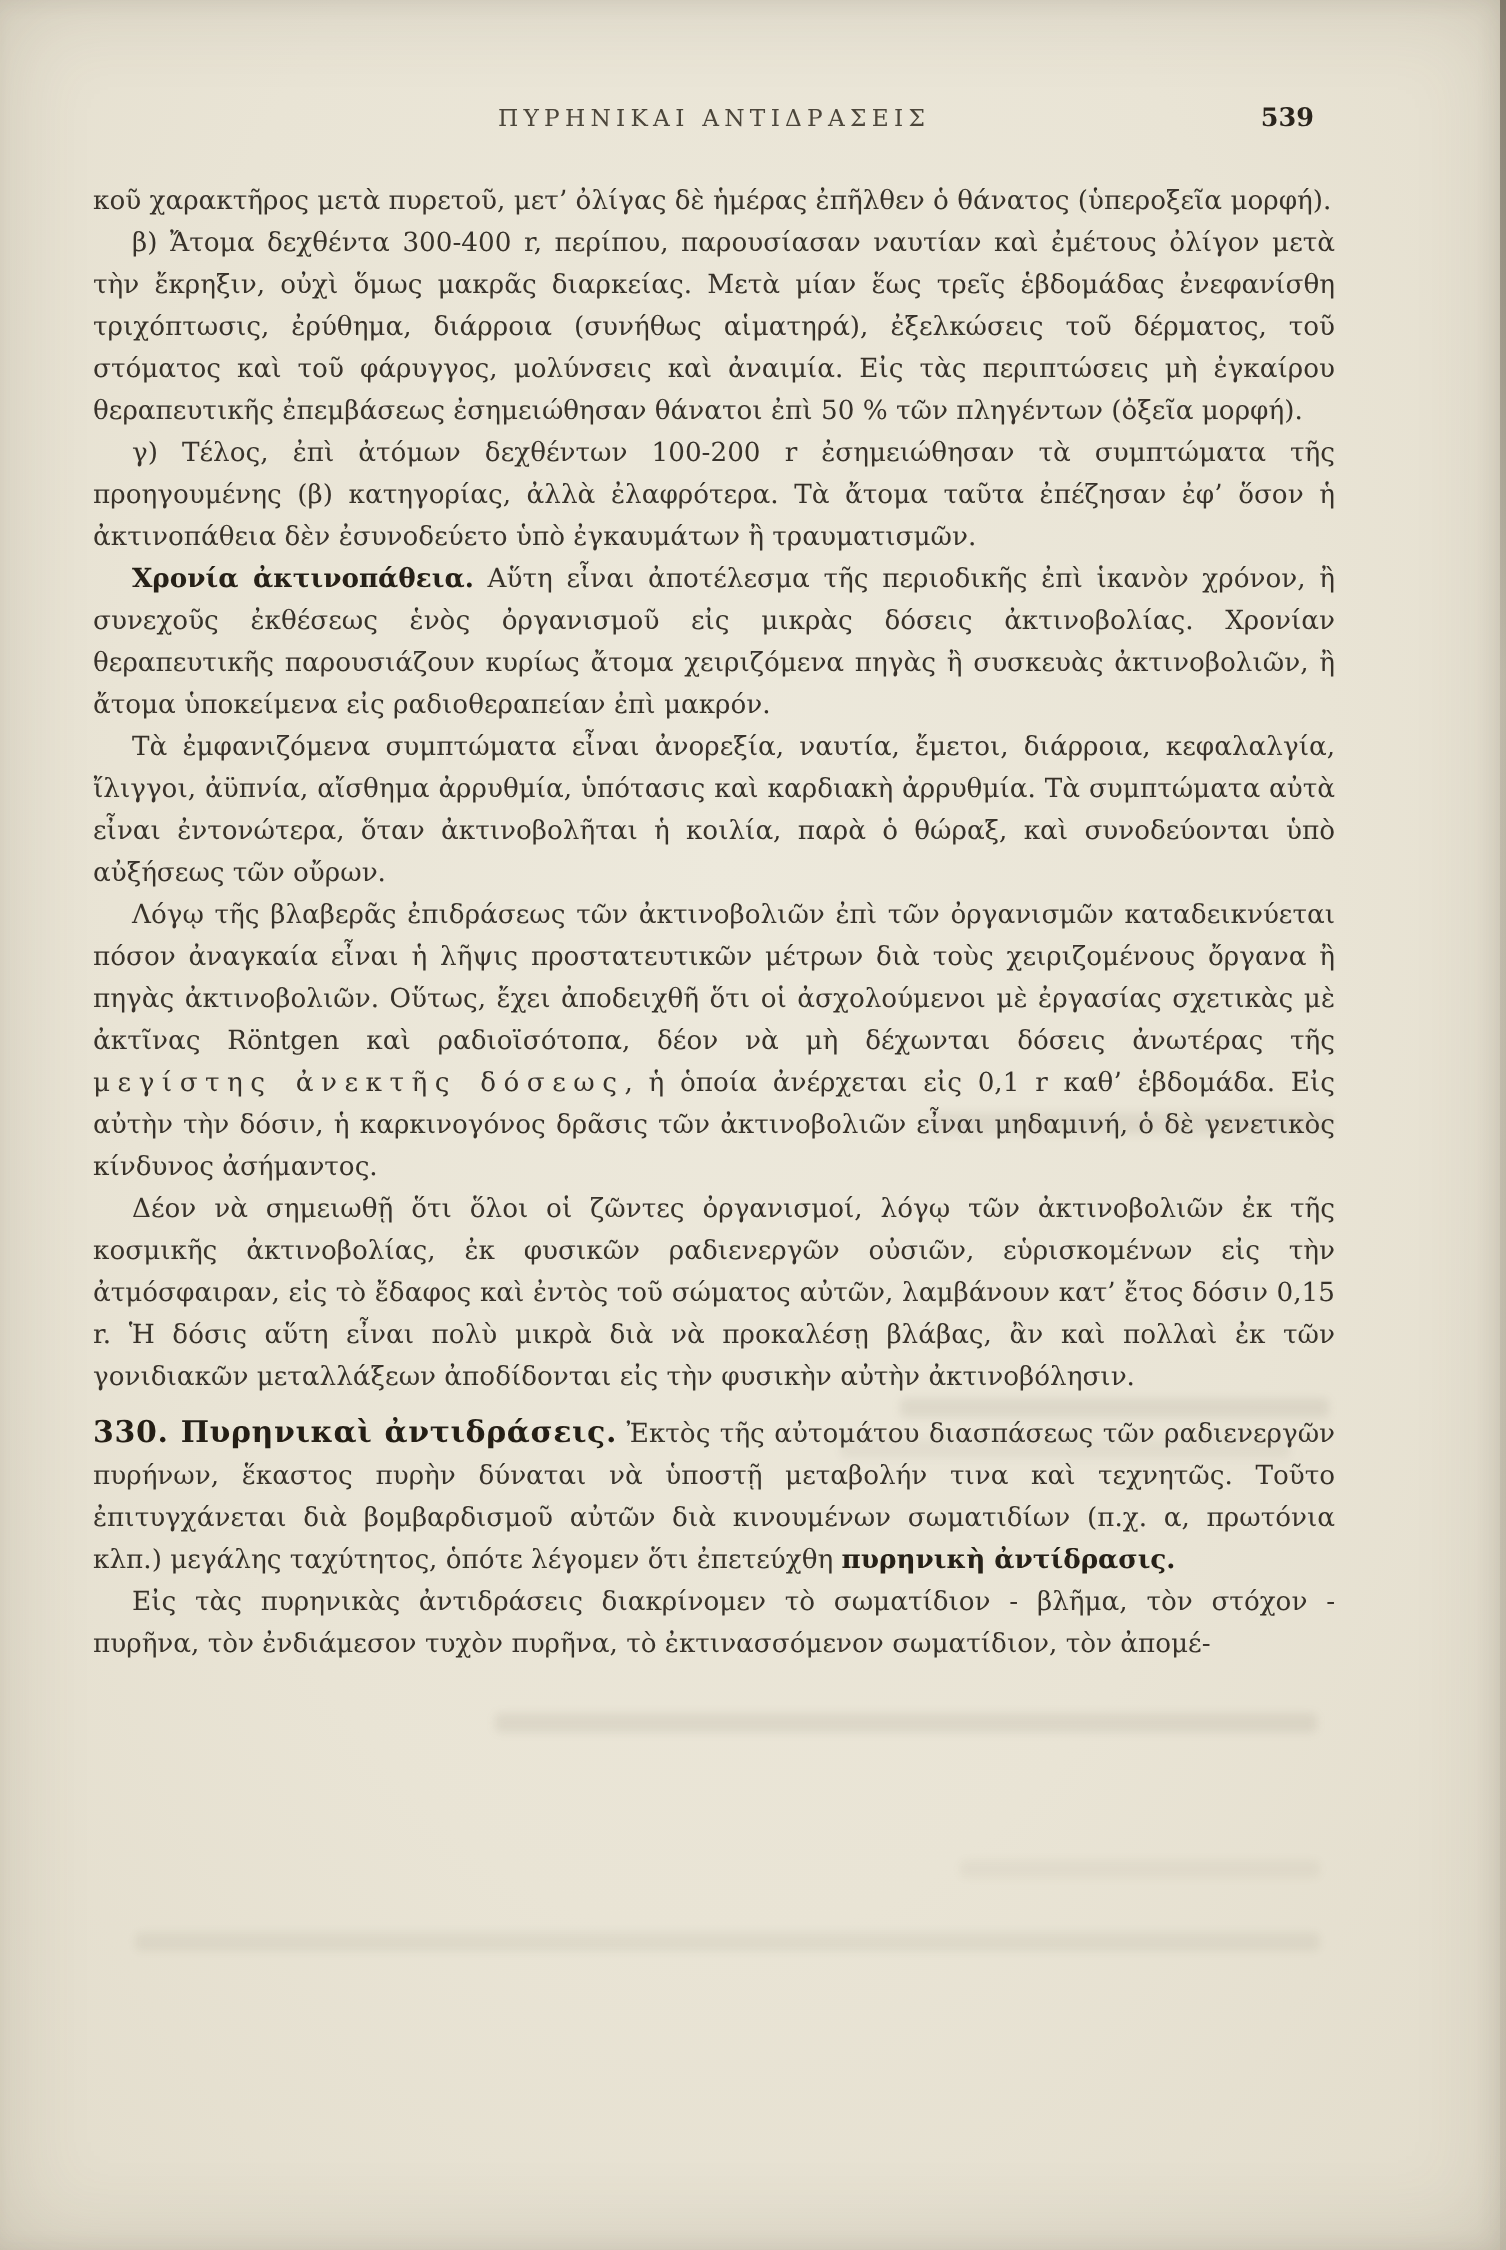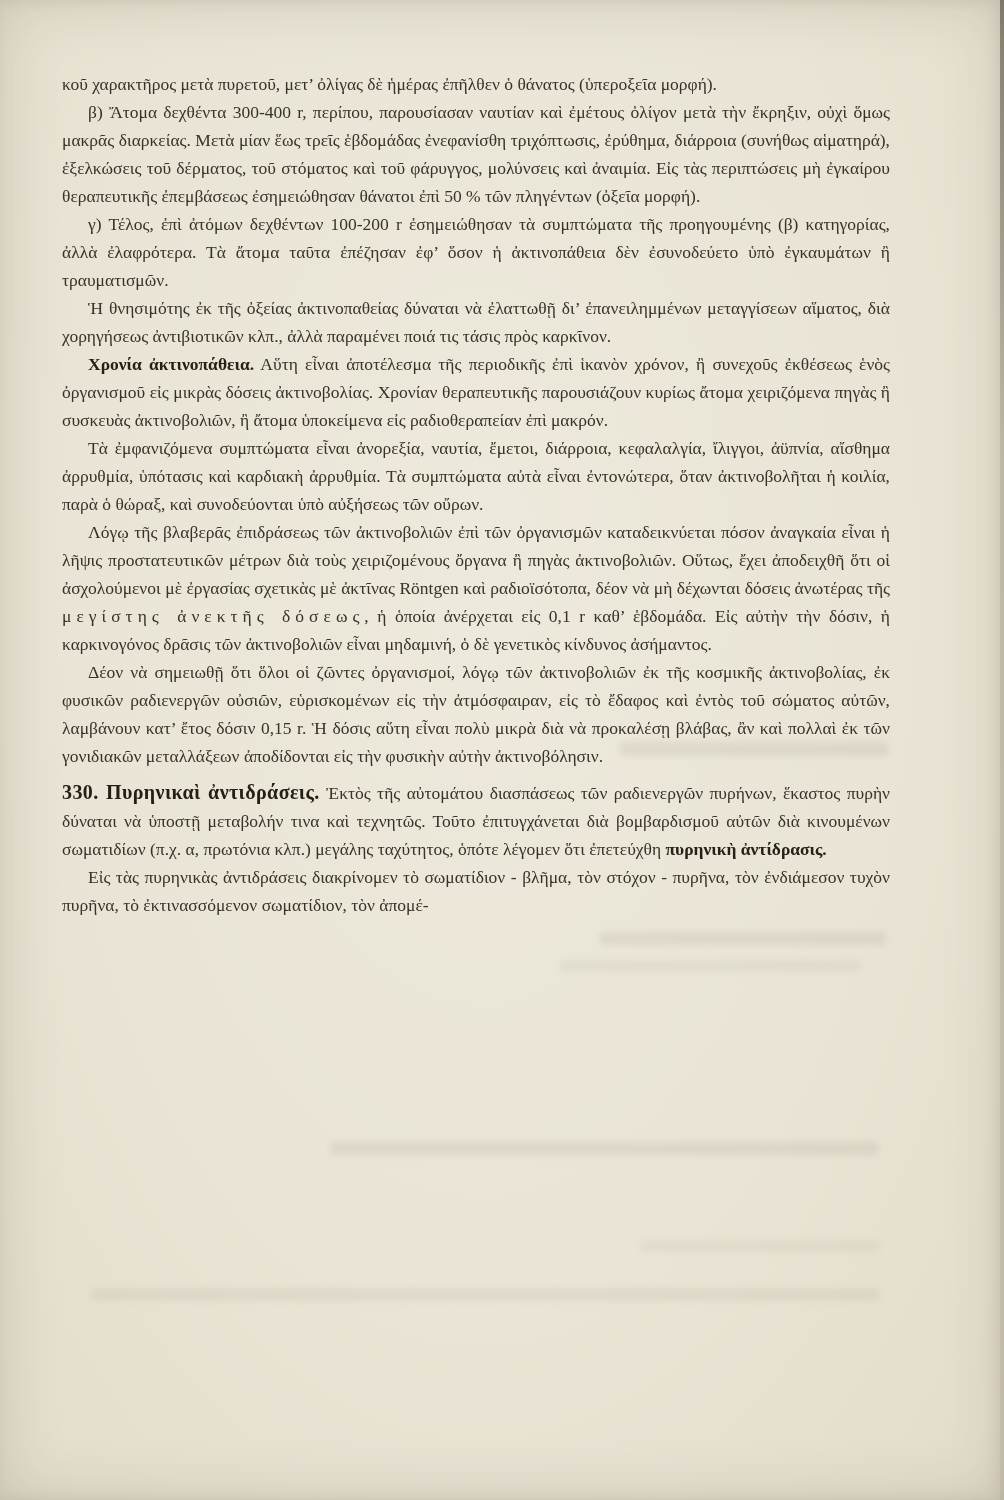--- a/index.html
+++ b/index.html
@@ -50,21 +50,20 @@
     font-size: 17px;
     font-weight: bold;
     color: #2b251d;
   }
   .body p {
     margin: 0;
     text-align: justify;
     font-size: 17.5px;
     line-height: 28px;
     color: #38322a;
-    font-family: Liberation Serif, serif;
   }
   .body p.indent { text-indent: 26px; }
   .body p.section { margin-top: 8px; }
   .run-bold { font-weight: bold; color: #262017; }
   .run-spaced { letter-spacing: 5px; }
   .run-heading {
     font-weight: bold;
     font-size: 20px;
     color: #241e15;
     letter-spacing: 0.4px;
@@ -89,25 +88,28 @@
 
 <div class="page">
   <div class="artifact a1"></div>
   <div class="artifact a2"></div>
   <div class="artifact a3"></div>
   <div class="artifact a4"></div>
   <div class="artifact a5"></div>
   <div class="artifact a6"></div>
 
   <div class="content">
+    <div class="header">
+      <span class="running-title">ΠΥΡΗΝΙΚΑΙ ΑΝΤΙΔΡΑΣΕΙΣ</span>
+      <span class="page-number">539</span>
+    </div>
     <div class="body">
         <p class=""><span>κοῦ χαρακτῆρος μετὰ πυρετοῦ, μετ’ ὀλίγας δὲ ἡμέρας ἐπῆλθεν ὁ θάνατος (ὑπεροξεῖα μορφή).</span></p>
         <p class="indent "><span>β) Ἄτομα δεχθέντα 300-400 r, περίπου, παρουσίασαν ναυτίαν καὶ ἐμέτους ὀλίγον μετὰ τὴν ἔκρηξιν, οὐχὶ ὅμως μακρᾶς διαρκείας. Μετὰ μίαν ἕως τρεῖς ἑβδομάδας ἐνεφανίσθη τριχόπτωσις, ἐρύθημα, διάρροια (συνήθως αἱματηρά), ἐξελκώσεις τοῦ δέρματος, τοῦ στόματος καὶ τοῦ φάρυγγος, μολύνσεις καὶ ἀναιμία. Εἰς τὰς περιπτώσεις μὴ ἐγκαίρου θεραπευτικῆς ἐπεμβάσεως ἐσημειώθησαν θάνατοι ἐπὶ 50 % τῶν πληγέντων (ὀξεῖα μορφή).</span></p>
         <p class="indent "><span>γ) Τέλος, ἐπὶ ἀτόμων δεχθέντων 100-200 r ἐσημειώθησαν τὰ συμπτώματα τῆς προηγουμένης (β) κατηγορίας, ἀλλὰ ἐλαφρότερα. Τὰ ἄτομα ταῦτα ἐπέζησαν ἐφ’ ὅσον ἡ ἀκτινοπάθεια δὲν ἐσυνοδεύετο ὑπὸ ἐγκαυμάτων ἢ τραυματισμῶν.</span></p>
-        <p class="indent "><span>Ἡ θνησιμότης ἐκ τῆς ὀξείας ἀκτινοπαθείας δύναται νὰ ἐλαττωθῇ δι’ ἐπανειλημμένων μεταγγίσεων αἵματος, διὰ χορηγήσεως ἀντιβιοτικῶν κλπ., ἀλλὰ παραμένει ποιά τις τάσις πρὸς καρκῖνον.</span></p>
         <p class="indent "><span class="run-bold">Χρονία ἀκτινοπάθεια.</span><span> Αὕτη εἶναι ἀποτέλεσμα τῆς περιοδικῆς ἐπὶ ἱκανὸν χρόνον, ἢ συνεχοῦς ἐκθέσεως ἑνὸς ὀργανισμοῦ εἰς μικρὰς δόσεις ἀκτινοβολίας. Χρονίαν θεραπευτικῆς παρουσιάζουν κυρίως ἄτομα χειριζόμενα πηγὰς ἢ συσκευὰς ἀκτινοβολιῶν, ἢ ἄτομα ὑποκείμενα εἰς ραδιοθεραπείαν ἐπὶ μακρόν.</span></p>
         <p class="indent "><span>Τὰ ἐμφανιζόμενα συμπτώματα εἶναι ἀνορεξία, ναυτία, ἔμετοι, διάρροια, κεφαλαλγία, ἴλιγγοι, ἀϋπνία, αἴσθημα ἀρρυθμία, ὑπότασις καὶ καρδιακὴ ἀρρυθμία. Τὰ συμπτώματα αὐτὰ εἶναι ἐντονώτερα, ὅταν ἀκτινοβολῆται ἡ κοιλία, παρὰ ὁ θώραξ, καὶ συνοδεύονται ὑπὸ αὐξήσεως τῶν οὔρων.</span></p>
         <p class="indent "><span>Λόγῳ τῆς βλαβερᾶς ἐπιδράσεως τῶν ἀκτινοβολιῶν ἐπὶ τῶν ὀργανισμῶν καταδεικνύεται πόσον ἀναγκαία εἶναι ἡ λῆψις προστατευτικῶν μέτρων διὰ τοὺς χειριζομένους ὄργανα ἢ πηγὰς ἀκτινοβολιῶν. Οὕτως, ἔχει ἀποδειχθῆ ὅτι οἱ ἀσχολούμενοι μὲ ἐργασίας σχετικὰς μὲ ἀκτῖνας Röntgen καὶ ραδιοϊσότοπα, δέον νὰ μὴ δέχωνται δόσεις ἀνωτέρας τῆς </span><span class="run-spaced">μεγίστης ἀνεκτῆς δόσεως</span><span>, ἡ ὁποία ἀνέρχεται εἰς 0,1 r καθ’ ἑβδομάδα. Εἰς αὐτὴν τὴν δόσιν, ἡ καρκινογόνος δρᾶσις τῶν ἀκτινοβολιῶν εἶναι μηδαμινή, ὁ δὲ γενετικὸς κίνδυνος ἀσήμαντος.</span></p>
         <p class="indent "><span>Δέον νὰ σημειωθῇ ὅτι ὅλοι οἱ ζῶντες ὀργανισμοί, λόγῳ τῶν ἀκτινοβολιῶν ἐκ τῆς κοσμικῆς ἀκτινοβολίας, ἐκ φυσικῶν ραδιενεργῶν οὐσιῶν, εὑρισκομένων εἰς τὴν ἀτμόσφαιραν, εἰς τὸ ἔδαφος καὶ ἐντὸς τοῦ σώματος αὐτῶν, λαμβάνουν κατ’ ἔτος δόσιν 0,15 r. Ἡ δόσις αὕτη εἶναι πολὺ μικρὰ διὰ νὰ προκαλέσῃ βλάβας, ἂν καὶ πολλαὶ ἐκ τῶν γονιδιακῶν μεταλλάξεων ἀποδίδονται εἰς τὴν φυσικὴν αὐτὴν ἀκτινοβόλησιν.</span></p>
         <p class="section"><span class="run-heading">330. Πυρηνικαὶ ἀντιδράσεις.</span><span> Ἐκτὸς τῆς αὐτομάτου διασπάσεως τῶν ραδιενεργῶν πυρήνων, ἕκαστος πυρὴν δύναται νὰ ὑποστῇ μεταβολήν τινα καὶ τεχνητῶς. Τοῦτο ἐπιτυγχάνεται διὰ βομβαρδισμοῦ αὐτῶν διὰ κινουμένων σωματιδίων (π.χ. α, πρωτόνια κλπ.) μεγάλης ταχύτητος, ὁπότε λέγομεν ὅτι ἐπετεύχθη </span><span class="run-bold">πυρηνικὴ ἀντίδρασις.</span></p>
         <p class="indent "><span>Εἰς τὰς πυρηνικὰς ἀντιδράσεις διακρίνομεν τὸ σωματίδιον - βλῆμα, τὸν στόχον - πυρῆνα, τὸν ἐνδιάμεσον τυχὸν πυρῆνα, τὸ ἐκτινασσόμενον σωματίδιον, τὸν ἀπομέ-</span></p>
       </div>
   </div>
 
   <div class="edge-right"></div>

